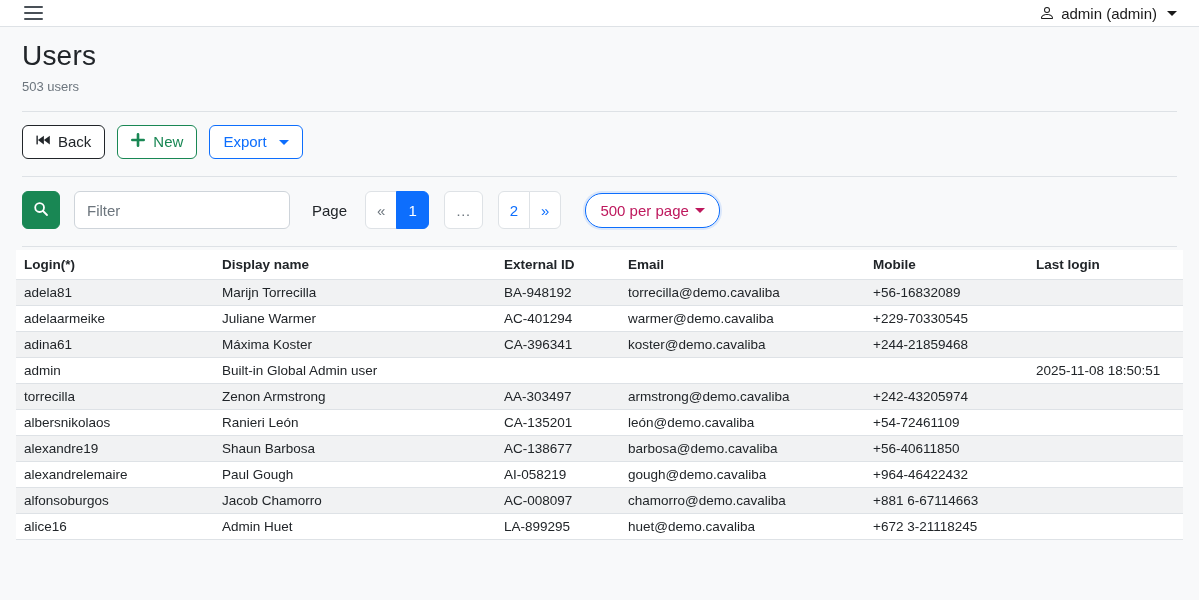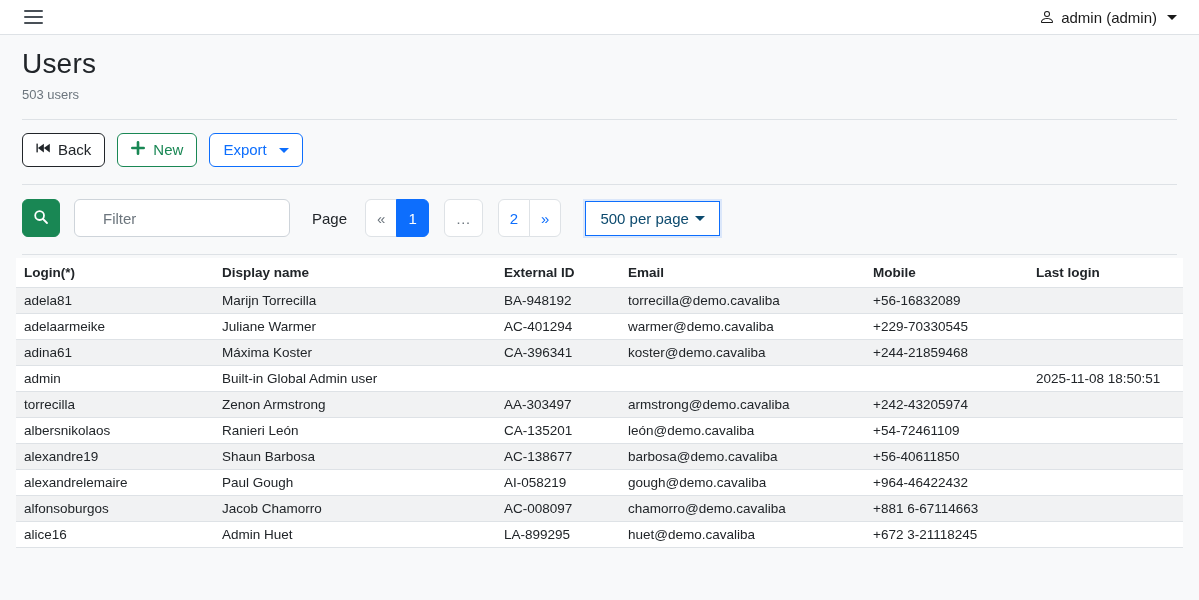--- a/index.html
+++ b/index.html
@@ -4,21 +4,21 @@
 <style>
   * { margin:0; padding:0; box-sizing:border-box; }
   html,body { width:1199px; height:600px; overflow:hidden; }
   body {
     font-family:"Liberation Sans","DejaVu Sans",sans-serif;
     background:#f8f9fa; color:#212529; font-size:15px;
   }
 
   
   .navbar {
-    height:35px; background:#ffffff; border-bottom:1px solid #dee2e6;
+    height:27px; background:#ffffff; border-bottom:1px solid #dee2e6;
     display:flex; align-items:center; justify-content:space-between;
     padding:0 22px 0 22px;
   }
   .hamburger { display:inline-flex; flex-direction:column; gap:4px; cursor:pointer; padding:4px 2px; }
   .hamburger i { display:block; width:19px; height:2px; background:#495057; border-radius:1px; }
   .user-menu { display:flex; align-items:center; gap:6px; cursor:pointer; color:#1a1a1a; }
   .user-menu svg { display:block; }
   .caret {
     display:inline-block; width:0; height:0; margin-left:4px; vertical-align:middle;
     border-top:5px solid currentColor; border-left:5px solid transparent; border-right:5px solid transparent;
@@ -41,21 +41,21 @@
   .btn-new  { border:1px solid #198754; color:#198754; }
   .btn-export { border:1px solid #0d6efd; color:#0d6efd; }
 
   
   .filter-row { display:flex; align-items:center; margin-top:14px; }
   .search-btn {
     width:38px; height:38px; background:#198754; border:1px solid #198754; border-radius:6px;
     display:flex; align-items:center; justify-content:center; cursor:pointer;
   }
   .filter-input {
-    width:216px; height:38px; margin-left:14px; padding:0 28px;
+    width:216px; height:38px; margin-left:14px; padding:0 12px;
     border:1px solid #ced4da; border-radius:6px; font-size:15px; color:#212529;
     background:#fff; font-family:inherit;
   }
   .filter-input::placeholder { color:#6c757d; }
   .page-label { margin-left:22px; }
   .pagination { display:flex; align-items:center; margin-left:18px; }
   .pagination a {
     display:inline-flex; align-items:center; justify-content:center;
     min-width:31px; height:38px; padding:0 11px;
     background:#fff; border:1px solid #dee2e6; color:#0d6efd;
@@ -63,22 +63,22 @@
   }
   .pagination a:nth-child(1) { border-radius:6px 0 0 6px; }
   .pagination a:nth-child(2) { border-radius:0 6px 6px 0; margin-left:-1px; }
   .pagination a:nth-child(3) { border-radius:6px; margin-left:15px; }
   .pagination a:nth-child(4) { border-radius:6px 0 0 6px; margin-left:15px; }
   .pagination a:nth-child(5) { border-radius:0 6px 6px 0; margin-left:-1px; }
   .pagination a[data-state="active"] { background:#0d6efd; border-color:#0d6efd; color:#fff; }
   .pagination a[data-state="disabled"] { color:#6c757d; cursor:default; }
   .per-page {
     margin-left:24px; display:inline-flex; align-items:center; gap:2px;
-    border:1px solid #0d6efd; color:#0c4a6e; background:#fff;
-    border-radius:0; padding:8px 14px; font-size:15px; cursor:pointer;
+    border:1px solid #0d6efd; color:#be185d; background:#fff;
+    border-radius:17px; padding:8px 14px; font-size:15px; cursor:pointer;
     box-shadow:0 0 0 2px rgba(13,110,253,.12);
     text-align:center;
   }
 
   
   .table-wrap { margin:3px 16px 0 16px; }
   table { width:100%; border-collapse:collapse; background:#fff; font-size:13.5px; }
   th, td { text-align:left; padding:5px 8px; border-bottom:1px solid #dee2e6; white-space:nowrap; overflow:hidden; }
   th { font-weight:700; padding-top:7px; padding-bottom:7px; }
   tbody tr:nth-child(odd) { background:#f1f2f3; }

